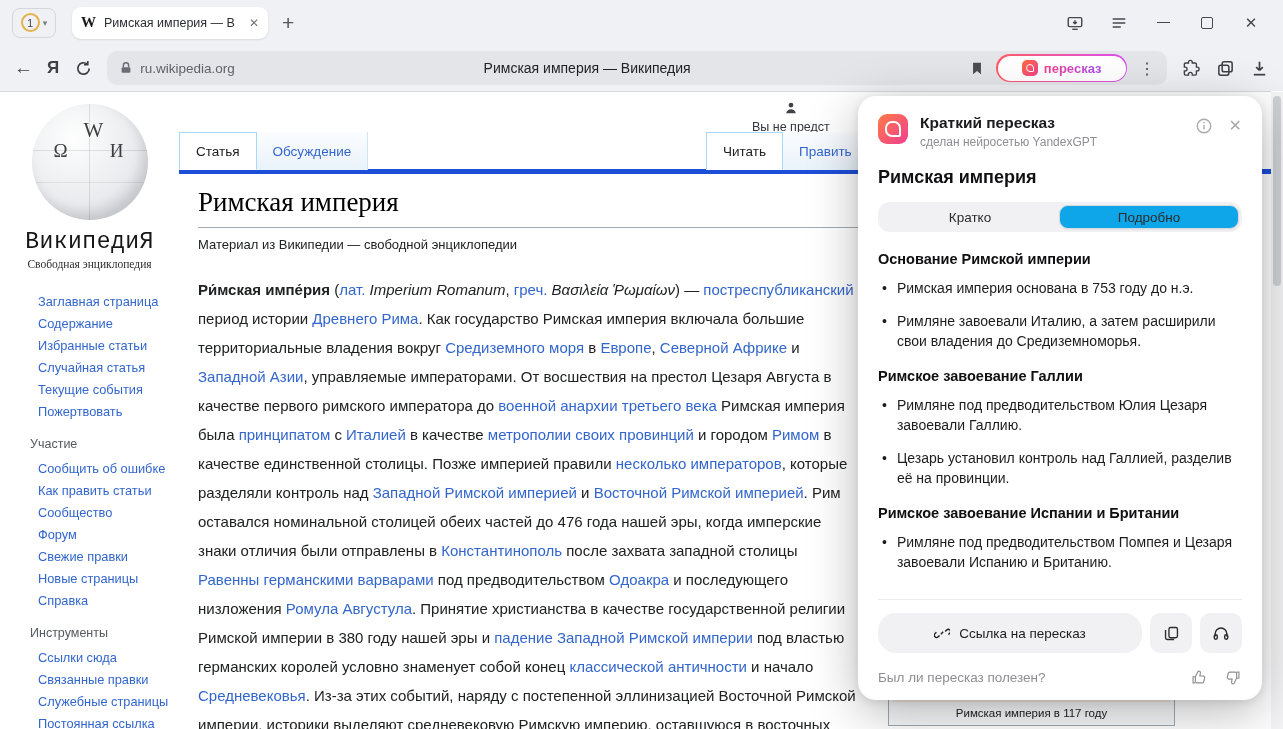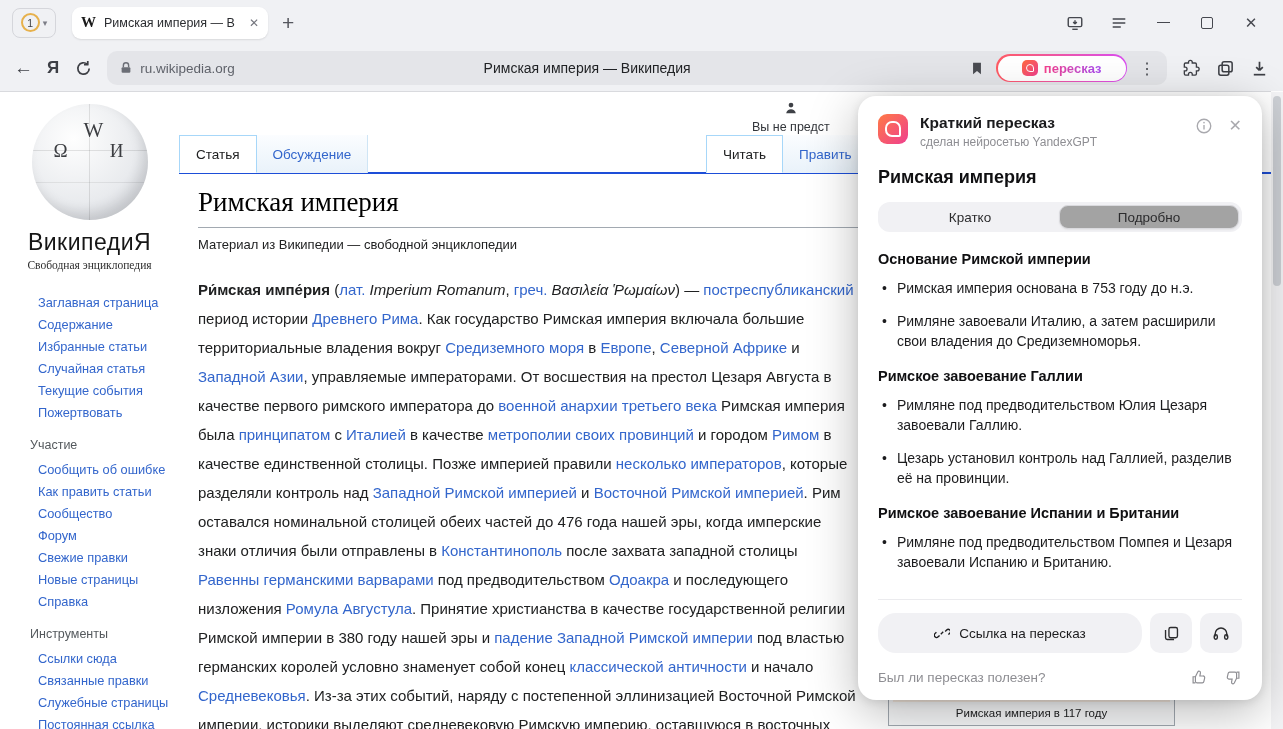--- a/index.html
+++ b/index.html
@@ -55,27 +55,27 @@
     box-shadow:inset -5px -7px 12px rgba(0,0,0,.10); }
   .globe::before { content:""; position:absolute; inset:0; border-radius:50%;
     background:
       linear-gradient(rgba(0,0,0,.10),rgba(0,0,0,.10)) 50% 0/1px 100% no-repeat,
       linear-gradient(rgba(0,0,0,.10),rgba(0,0,0,.10)) 0 40%/100% 1px no-repeat,
       linear-gradient(rgba(0,0,0,.07),rgba(0,0,0,.07)) 0 68%/100% 1px no-repeat; }
   .glyph-letter { position:absolute; font-family:"Liberation Serif", serif; color:#3c3e42; }
   .gl-1 { top:14px; left:52px; font-size:21px; }
   .gl-2 { top:36px; left:22px; font-size:19px; }
   .gl-3 { top:36px; right:24px; font-size:19px; }
-  .wp-title { font-family:Liberation Sans, sans-serif; font-size:23px; letter-spacing:.5px; text-align:center; margin-top:9px; color:#161616; }
+  .wp-title { font-family:Liberation Mono, monospace; font-size:23px; letter-spacing:.5px; text-align:center; margin-top:9px; color:#161616; }
   .wp-sub { font-family:"Liberation Serif", serif; font-size:11.5px; text-align:center; color:#2e2e2e; margin-top:3px; }
   .side-group { margin:24px 0 0 38px; }
   .side-link { font-size:12.8px; color:#3366cc; margin-bottom:7px; cursor:pointer; white-space:nowrap; }
   .side-head { font-size:12.5px; color:#54595d; margin:18px 0 10px 30px; }
 
-  .wtabs { position:absolute; left:179px; right:0; top:44px; height:38px; border-bottom:2px solid #1d4ed8; }
+  .wtabs { position:absolute; left:179px; right:0; top:44px; height:38px; border-bottom:5px solid #1d4ed8; }
   .wtabs-left { position:absolute; left:0; bottom:-1px; display:flex; }
   .wtabs-right { position:absolute; left:527px; bottom:-1px; display:flex; }
   .wtab { height:38px; display:flex; align-items:center; padding:0 16px; font-size:13.5px; cursor:pointer; white-space:nowrap; }
   .wtab.sel { background:#fff; border:1px solid #a7d7f9; border-bottom:1px solid #fff; color:#202122; }
   .wtab.lnk { color:#3366cc; background:linear-gradient(#fbfdff,#e9f2fa); border-right:1px solid #cfe5f5; }
 
   .article { position:absolute; left:198px; top:95px; width:664px; }
   .a-title { font-family:"Liberation Serif", serif; font-size:27px; font-weight:normal; color:#000;
     padding-bottom:9px; border-bottom:1px solid #a2a9b1; }
   .a-sub { font-size:13px; color:#202122; margin-top:9px; }
@@ -102,21 +102,21 @@
     position:relative; margin-right:12px; flex:none; }
   .p-logo::after { content:""; position:absolute; inset:7px; border:2.2px solid #fff; border-radius:7px 7px 2px 7px; }
   .p-titles { flex:1; }
   .p-title { font-size:15.5px; font-weight:bold; color:#1b1b1d; }
   .p-sub { font-size:12px; color:#8e8e93; margin-top:3px; }
   .p-actions { display:flex; gap:16px; align-items:center; color:#a9a9ae; padding-top:2px; }
   .p-article-title { font-size:18px; font-weight:bold; margin:18px 0 14px; color:#101012; }
   .segmented { background:#f1f1f4; border-radius:12px; height:30px; display:flex; padding:3px; flex:none; }
   .seg { flex:1; display:flex; align-items:center; justify-content:center; font-size:13.5px; color:#2c2c2e;
     border-radius:9px; cursor:pointer; }
-  .seg.active { background:#a3a3a3; border:1px solid #dadade; box-shadow:0 1px 2px rgba(0,0,0,.06); }
+  .seg.active { background:#0ea5e9; border:1px solid #dadade; box-shadow:0 1px 2px rgba(0,0,0,.06); }
   .p-body { flex:1; overflow:hidden; margin-top:2px; position:relative; }
   .psec-h { font-size:14.5px; font-weight:bold; margin:17px 0 11px; color:#101012; }
   .psec-li { display:flex; font-size:14px; line-height:20px; color:#1c1c1e; margin-bottom:13px; }
   .dot { margin:0 10px 0 4px; flex:none; }
   .p-divider { border-top:1px solid #ebebee; flex:none; }
   .p-footer { display:flex; gap:8px; margin-top:13px; flex:none; }
   .link-btn { flex:1; height:40px; background:#f1f1f4; border-radius:18px; display:flex; align-items:center;
     justify-content:center; gap:9px; font-size:13.5px; color:#1c1c1e; cursor:pointer; }
   .sq-btn { width:42px; height:40px; background:#f1f1f4; border-radius:10px; display:flex; align-items:center;
     justify-content:center; color:#2c2c2e; cursor:pointer; }

